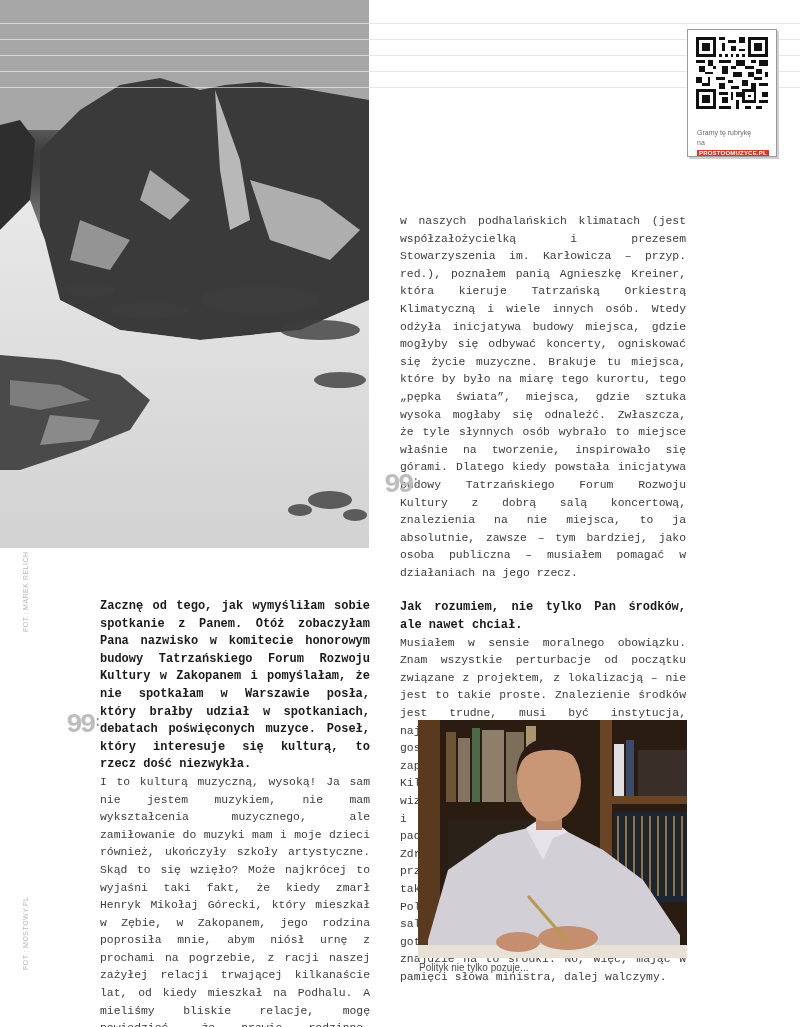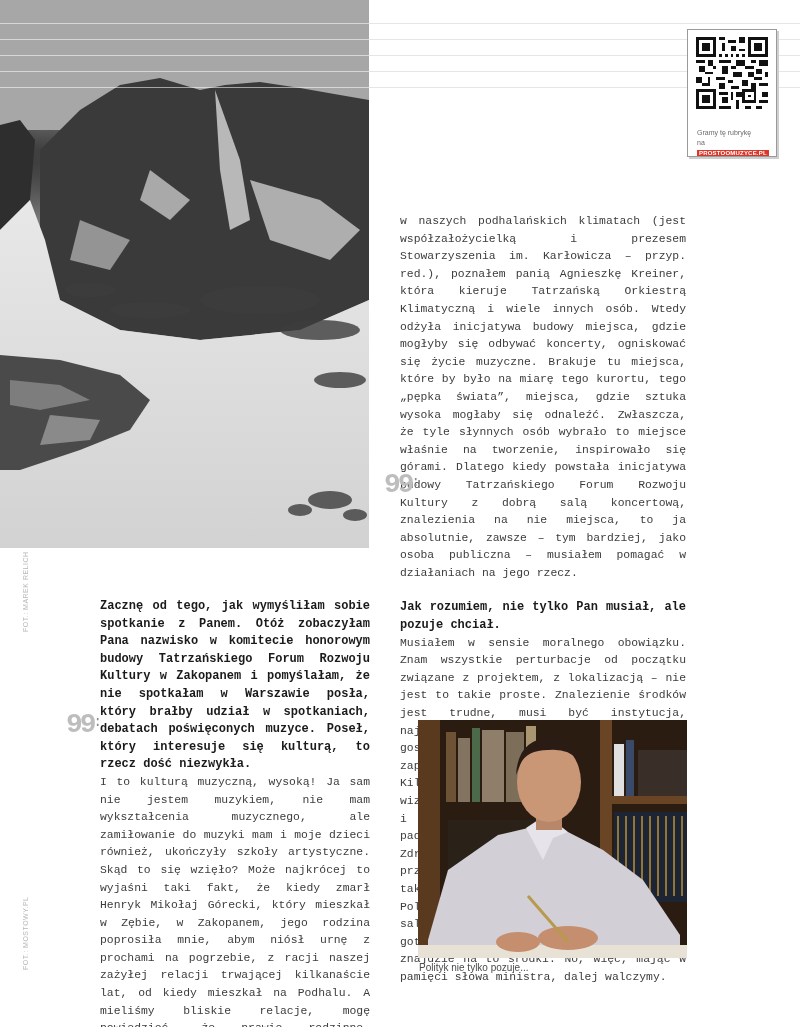--- a/index.html
+++ b/index.html
@@ -198,21 +198,21 @@
   <p class="question">Zacznę od tego, jak wymyśliłam sobie spotkanie z Panem. Otóż zobaczyłam Pana nazwisko w komitecie honorowym budowy Tatrzańskiego Forum Rozwoju Kultury w Zakopanem i pomyślałam, że nie spotkałam w Warszawie posła, który brałby udział w spotkaniach, debatach poświęconych muzyce. Poseł, który interesuje się kulturą, to rzecz dość niezwykła.</p>
   <p>I to kulturą muzyczną, wysoką! Ja sam nie jestem muzykiem, nie mam wykształcenia muzycznego, ale zamiłowanie do muzyki mam i moje dzieci również, ukończyły szkoły artystyczne. Skąd to się wzięło? Może najkrócej to wyjaśni taki fakt, że kiedy zmarł Henryk Mikołaj Górecki, który mieszkał w Zębie, w Zakopanem, jego rodzina poprosiła mnie, abym niósł urnę z prochami na pogrzebie, z racji naszej zażyłej relacji trwającej kilkanaście lat, od kiedy mieszkał na Podhalu. A mieliśmy bliskie relacje, mogę powiedzieć, że prawie rodzinne, rozmawialiśmy często nie tylko o muzyce, to były też rozmowy o wartościach, np. patriotycznych, o naszym podobnym spojrzeniu na świat. Dzięki niemu wniknąłem w środowisko muzyczne na Podhalu. Henryk poznał mnie też z Andrzejem Bachledą Curusiem, śpiewakiem, jego przyjacielem jeszcze z czasów śląskich. I pewnie też wtedy poznałem Danusię Sztencel, która bardzo żywo działa</p>
 </div>
 <div class="quote-mark" style="left:66px; top:712px;">
   <span>99</span><span class="colon">:</span>
 </div>
 
 <div class="col col-right">
   <p>w naszych podhalańskich klimatach (jest współzałożycielką i prezesem Stowarzyszenia im. Karłowicza – przyp. red.), poznałem panią Agnieszkę Kreiner, która kieruje Tatrzańską Orkiestrą Klimatyczną i wiele innych osób. Wtedy odżyła inicjatywa budowy miejsca, gdzie mogłyby się odbywać koncerty, ogniskować się życie muzyczne. Brakuje tu miejsca, które by było na miarę tego kurortu, tego „pępka świata”, miejsca, gdzie sztuka wysoka mogłaby się odnaleźć. Zwłaszcza, że tyle słynnych osób wybrało to miejsce właśnie na tworzenie, inspirowało się górami. Dlatego kiedy powstała inicjatywa budowy Tatrzańskiego Forum Rozwoju Kultury z dobrą salą koncertową, znalezienia na nie miejsca, to ja absolutnie, zawsze – tym bardziej, jako osoba publiczna – musiałem pomagać w działaniach na jego rzecz.</p>
   <div class="gap"></div>
-  <p class="question">Jak rozumiem, nie tylko Pan musiał, ale pozuje chciał.</p>
+  <p class="question">Jak rozumiem, nie tylko Pan środków, ale nawet chciał.</p>
   <p>Musiałem w sensie moralnego obowiązku. Znam wszystkie perturbacje od początku związane z projektem, z lokalizacją – nie jest to takie proste. Znalezienie środków jest trudne, musi być instytucja, najlepiej samorząd, który byłby gospodarzem tego miejsca, który zapewniłby mu właściwe funkcjonowanie. Kilka lat temu, kiedy przygotowywałem wizytę ministra Zdrojewskiego w Zakopanem i odwiedzaliśmy m.in. Atmę, Harendę, padła też sprawa budowy Forum. Minister Zdrojewski powiedział, że jest absolutnie przekonany, że Zakopane potrzebuje takiego miejsca. Nie tylko Zakopane, ale Polska potrzebuje, żeby w Zakopanem taka sala była. I jak tylko będzie instytucja gotowa tę inicjatywę poprowadzić, on znajdzie na to środki. No, więc, mając w pamięci słowa ministra, dalej walczymy.</p>
 </div>
 <div class="quote-mark" style="left:384px; top:472px;">
   <span>99</span><span class="colon">:</span>
 </div>
 
 <div class="photo-portrait" title="Man in light shirt writing at desk in front of bookshelves">
   <svg width="269" height="238" viewBox="0 0 269 238">
     <rect width="269" height="238" fill="#2b1c12"></rect>
 

